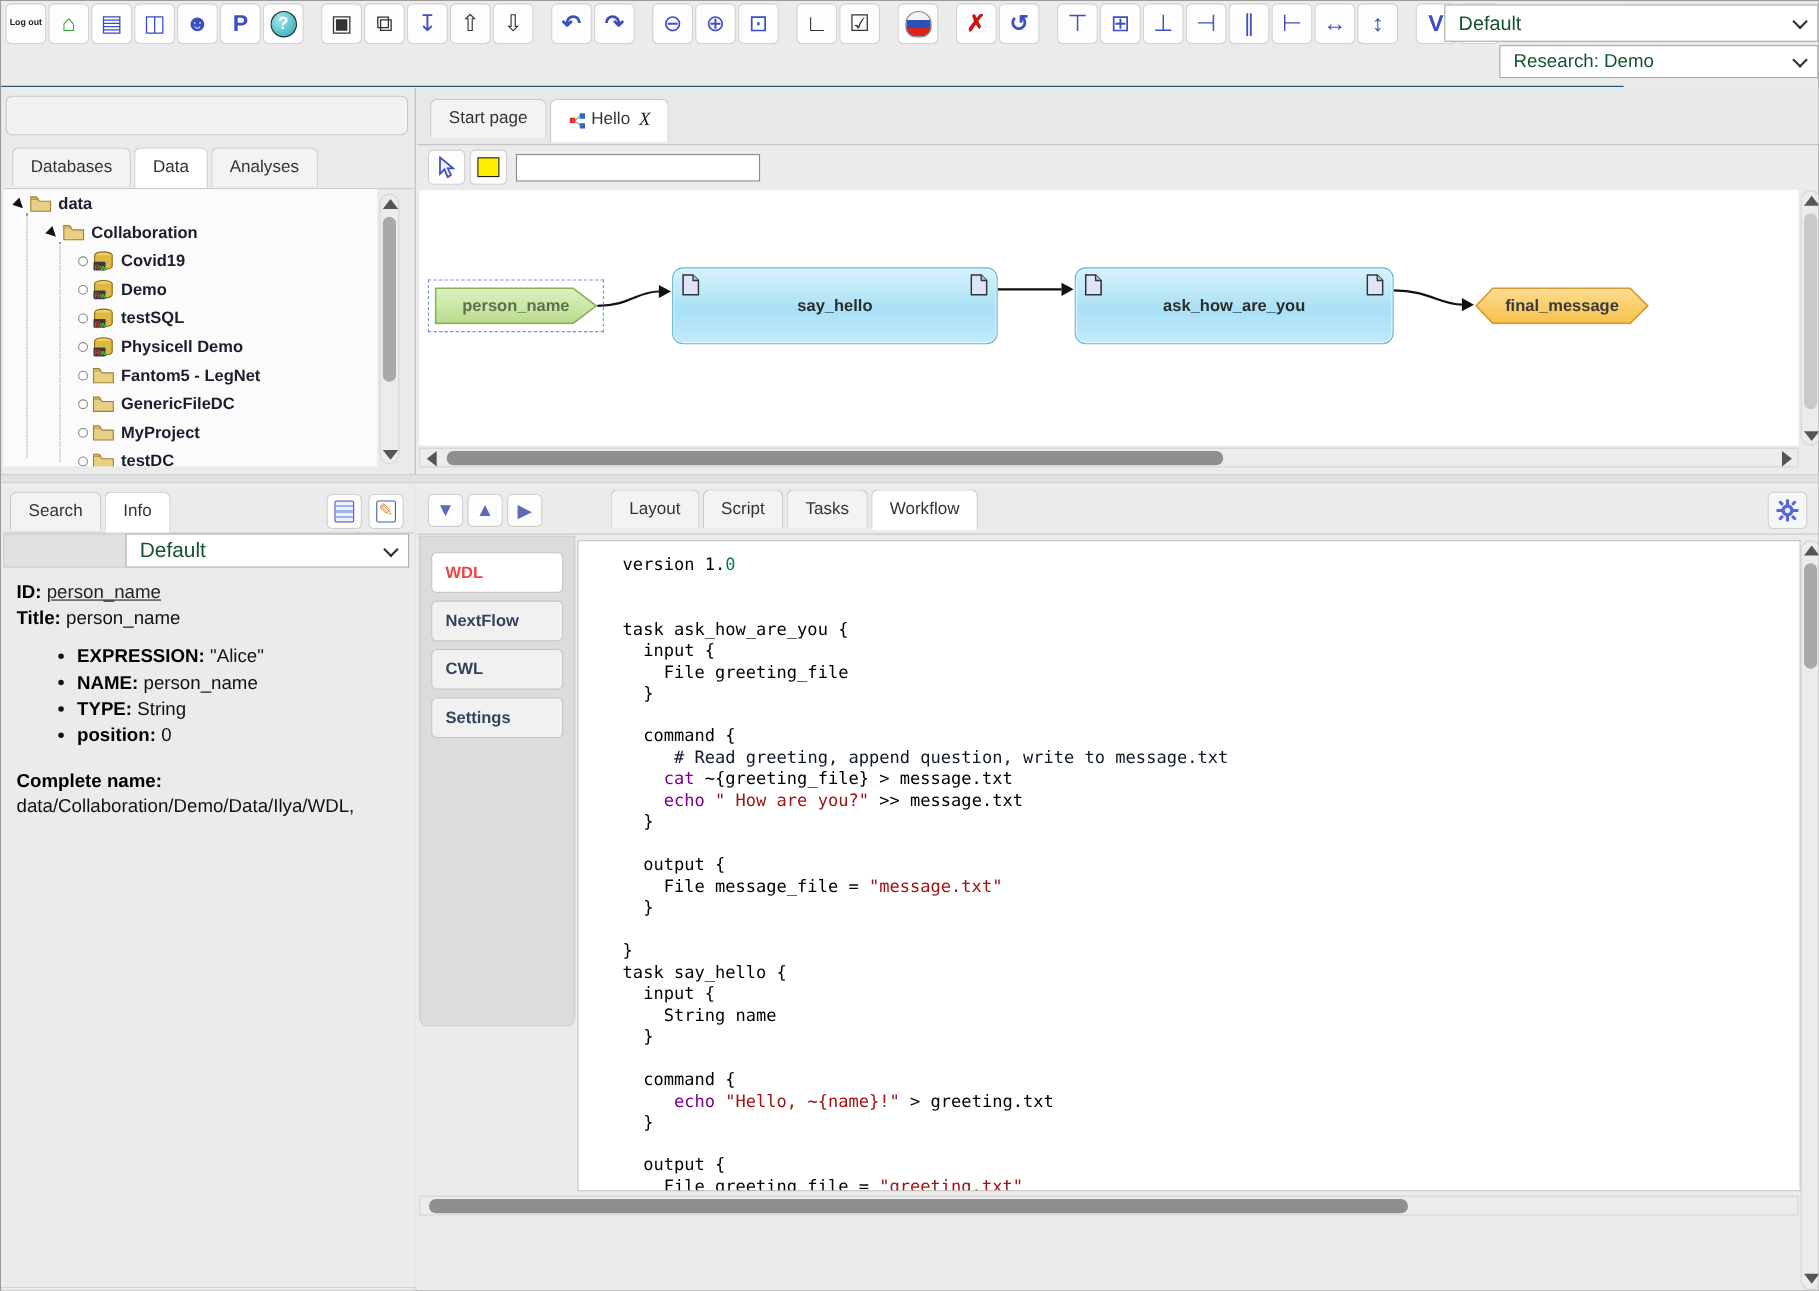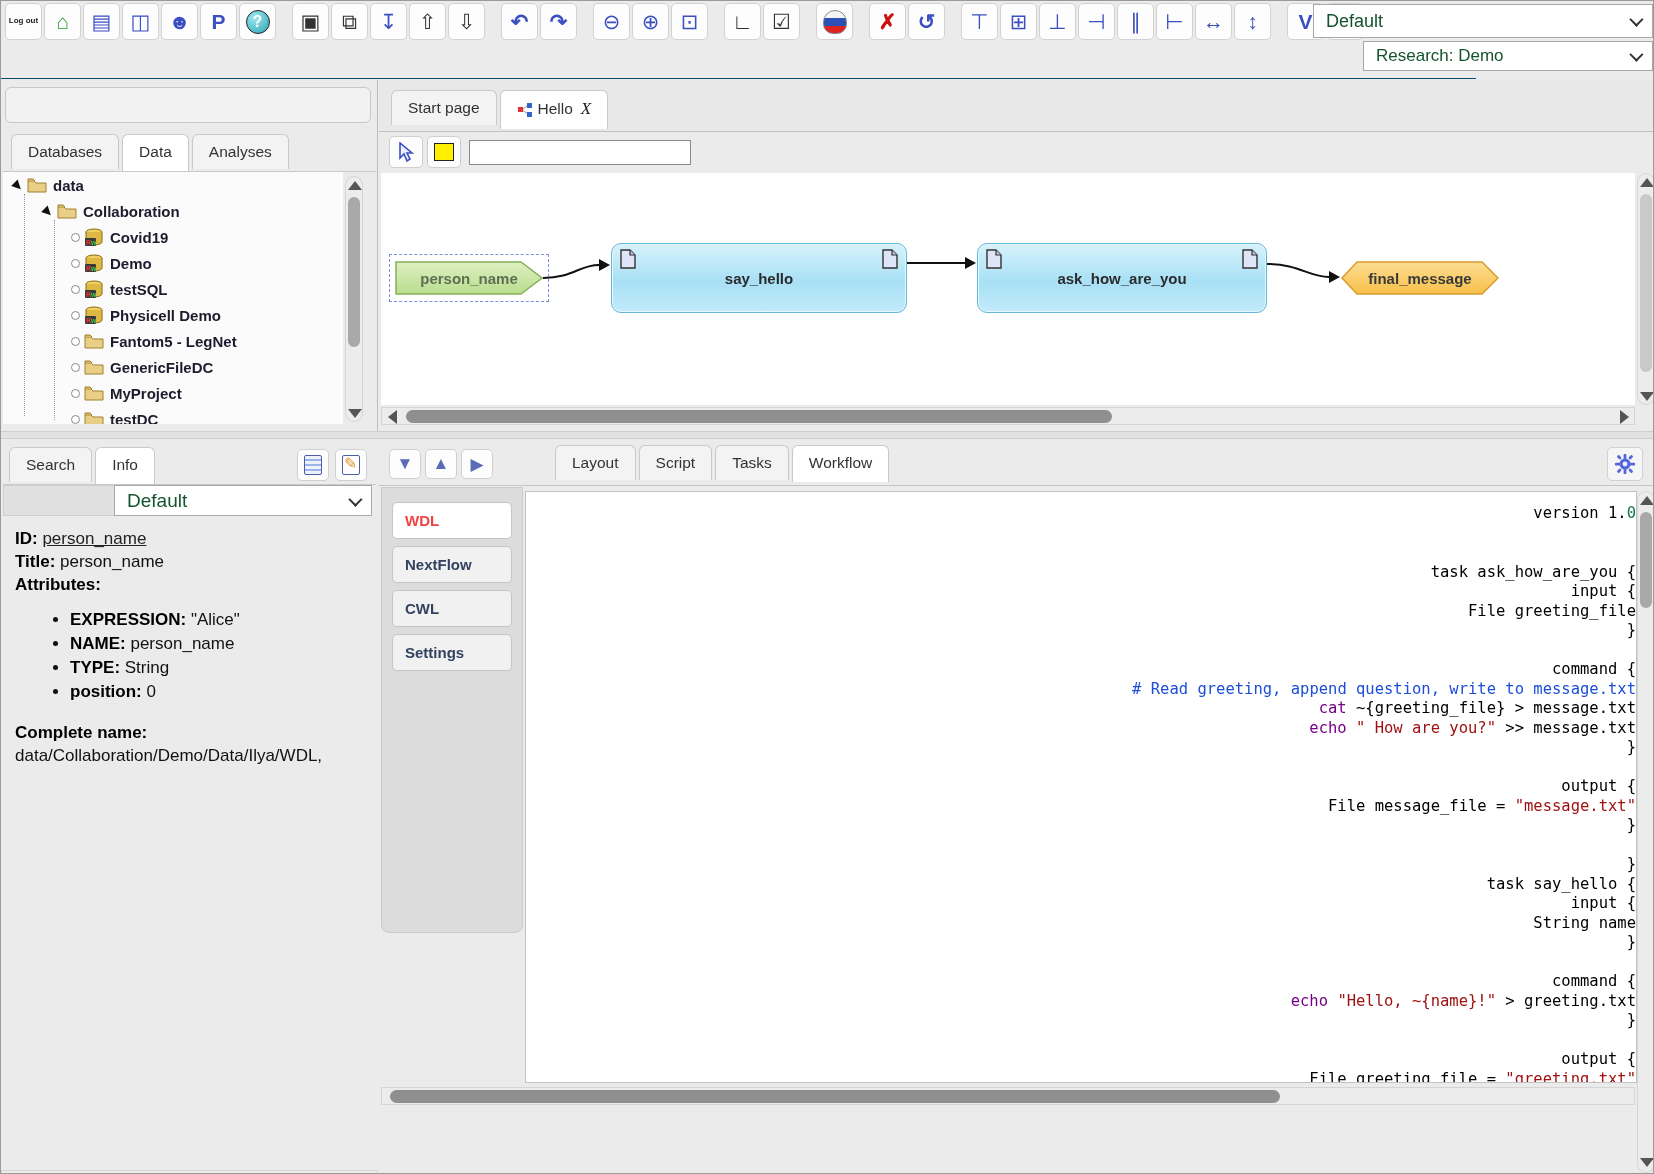--- a/index.html
+++ b/index.html
@@ -113,22 +113,22 @@
   .ed-panel { position:absolute; left:0; top:359px; width:1276px; height:736px; background:#ebebeb; }
   .ed-navbtn { position:absolute; top:10px; width:32px; height:30px; background:#fdfdfd; border:1px solid #cfcfcf; border-radius:5px; display:flex; align-items:center; justify-content:center; font-size:17px; color:#5b6bb5; cursor:pointer; }
   .ed-tabs { left:176px; top:6px; }
   .gear-btn { position:absolute; right:12px; top:8px; width:36px; height:34px; background:#f6f6f6; border:1px solid #d0d0d0; border-radius:5px; display:flex; align-items:center; justify-content:center; cursor:pointer; }
   .ed-body-sep { position:absolute; left:0; top:46px; width:1276px; border-top:1px solid #c6c6c6; }
   .subtabs { position:absolute; left:2px; top:48px; width:142px; height:446px; background:#dcdcdc; border:1px solid #cbcbcb; border-radius:0 0 8px 8px; padding:14px 10px; }
   .subtab { width:120px; height:37px; margin-bottom:7px; background:#f1f1f1; border:1px solid #c5c5c5; border-radius:5px;
     display:flex; align-items:center; padding-left:12px; font-size:15px; font-weight:600; color:#33425e; cursor:pointer; }
   .subtab.active { background:#fff; color:#ef4444; }
   .code-area { position:absolute; left:146px; top:52px; width:1112px; height:592px; background:#fff; border:1px solid #c2c2c2; overflow:hidden; cursor:text; }
-  .code-inner { padding:12px 0 0 40px; font-family:"DejaVu Sans Mono", monospace; font-size:15.5px; line-height:19.5px; color:#000; white-space:pre;text-align:right; }
-  .tok-cmt { color:#1d4ed8;margin-left:33px; }
+  .code-inner { padding:12px 0 0 40px; font-family:"DejaVu Sans Mono", monospace; font-size:15.5px; line-height:19.5px; color:#000; white-space:pre; }
+  .tok-cmt { color:#0f172a; }
   .tok-kw  { color:#770088; }
   .tok-str { color:#a11111; }
   .tok-num { color:#117744; }
 
   .gear-svg { width:22px; height:22px; }
 </style>
 </head>
 <body>
 
 <div class="app">
@@ -422,21 +422,20 @@
 
       <div class="ip-content">
         <div>
           <b>ID:</b>
           <span class="ip-link">person_name</span>
         </div>
         <div>
           <b>Title:</b>
           <span>person_name</span>
         </div>
-        <div><b>Attributes:</b></div>
         <ul class="ip-attrs" id="ip-attrs">
             <li><b>EXPRESSION:</b><span> "Alice"</span></li>
             <li><b>NAME:</b><span> person_name</span></li>
             <li><b>TYPE:</b><span> String</span></li>
             <li><b>position:</b><span> 0</span></li>
           </ul>
         <div class="ip-complete"><b>Complete name:</b></div>
         <div class="ip-path">data/Collaboration/Demo/Data/Ilya/WDL,</div>
       </div>
 

